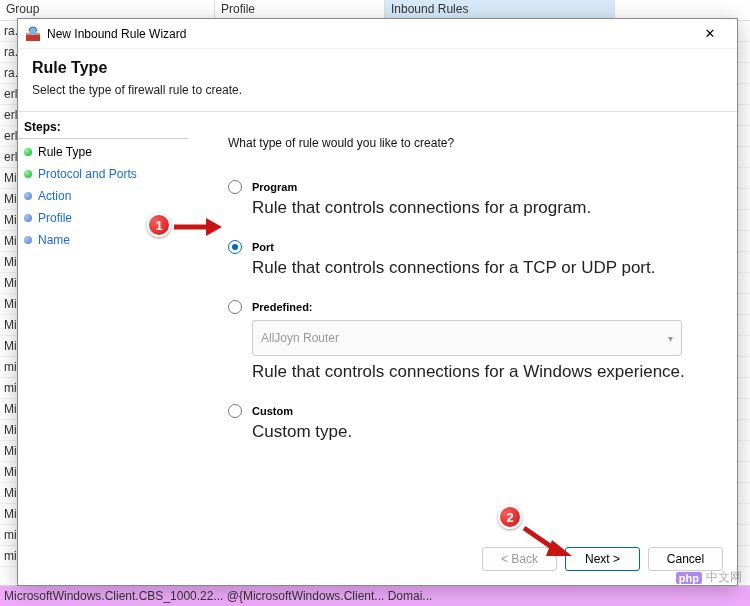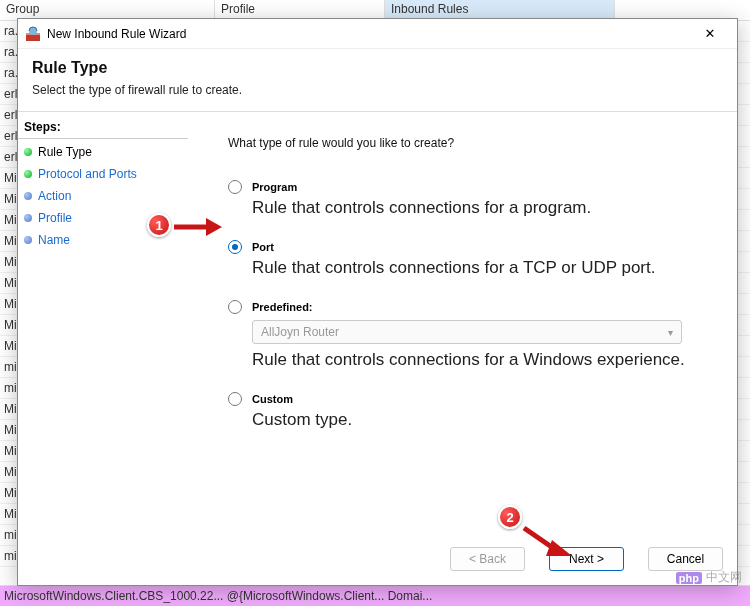--- a/index.html
+++ b/index.html
@@ -157,40 +157,40 @@
   .radio-label { font-weight: 700; font-size: 11px; color: #000; }
   .radio-desc {
     font-size: 17px;
     color: #222;
     margin-left: 24px;
     margin-top: 4px;
   }
   .predef-select {
     margin-left: 24px;
     margin-top: 6px;
-    height: 24px;
+    height: 36px;
     border: 1px solid #ccc;
     border-radius: 3px;
     background: #fafafa;
     color: #999;
     display: flex;
     align-items: center;
     justify-content: space-between;
     padding: 0 8px;
     font-size: 12px;
     margin-bottom: 6px;
     width: 430px;
   }
   .chev { color: #999; font-size: 10px; }
   .buttons {
     position: absolute;
     right: 14px;
     bottom: 14px;
     display: flex;
-    gap: 24px;
+    gap: 8px;
   }
   .btn {
     width: 75px;
     height: 24px;
     border: 1px solid #ccc;
     background: #fdfdfd;
     border-radius: 3px;
     font-size: 12px;
     display: flex;
     align-items: center;

